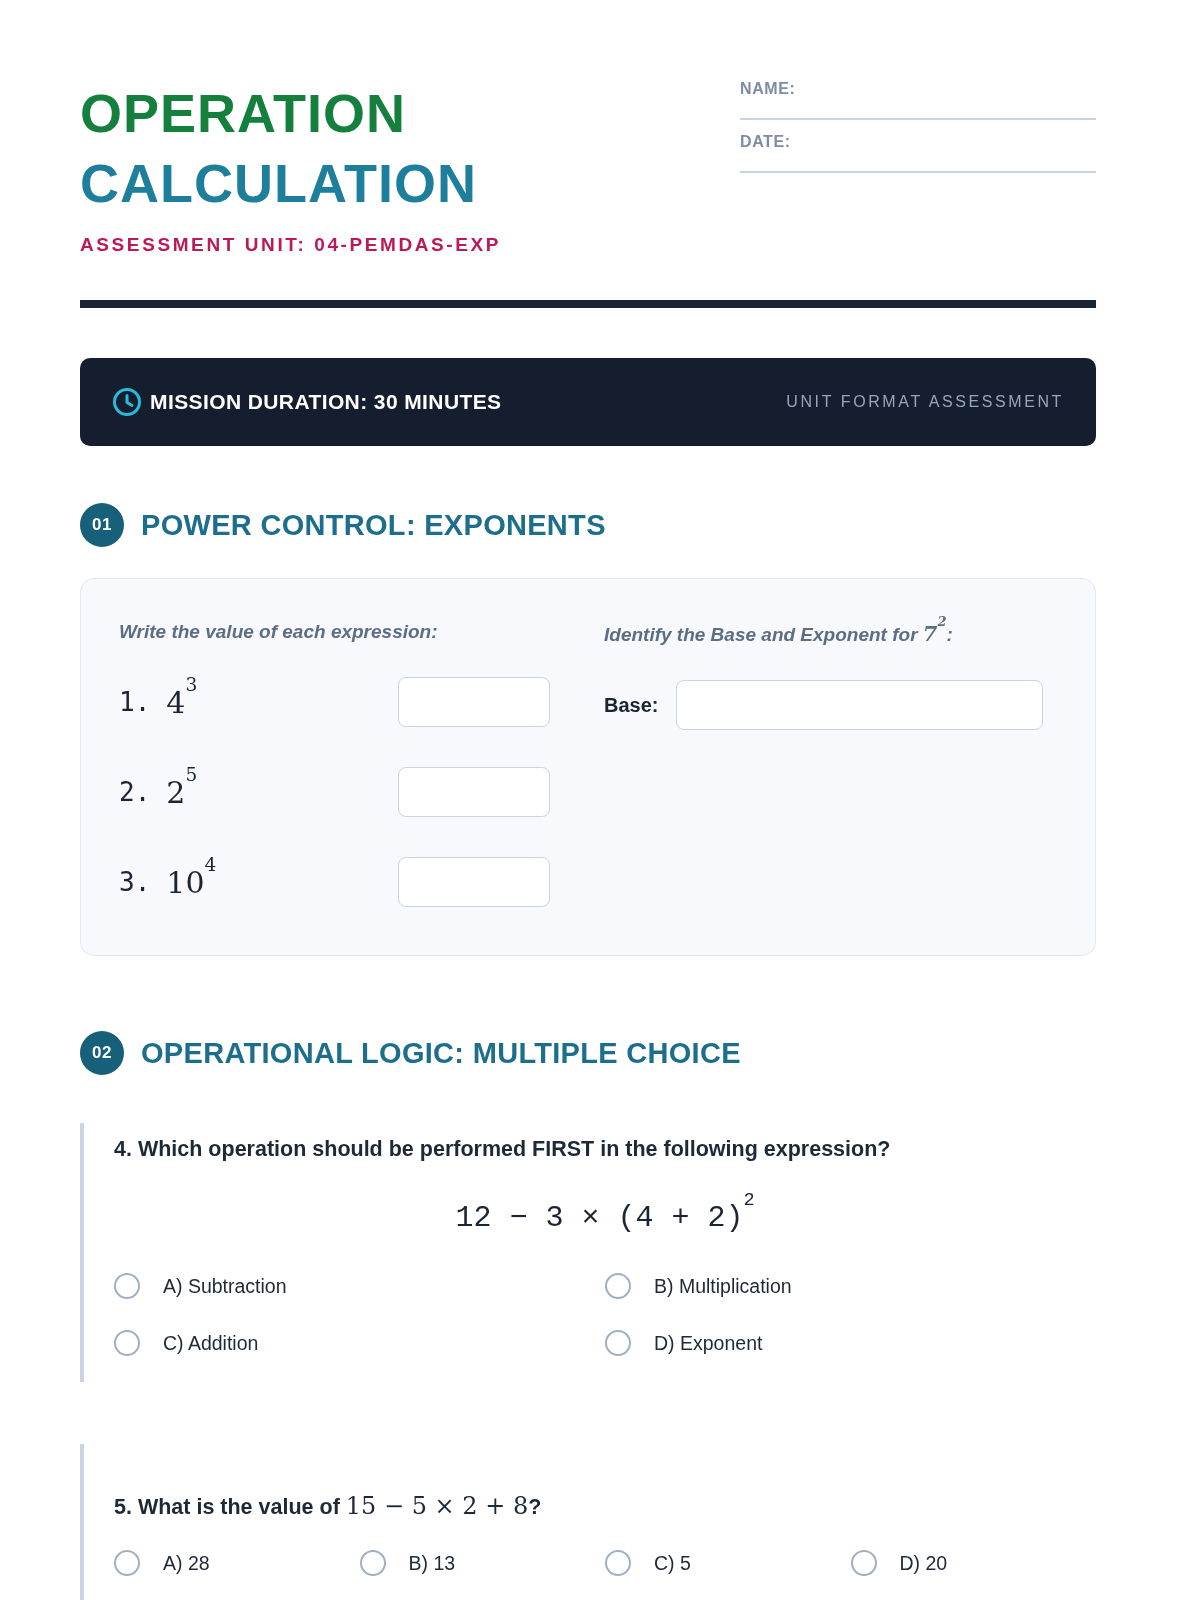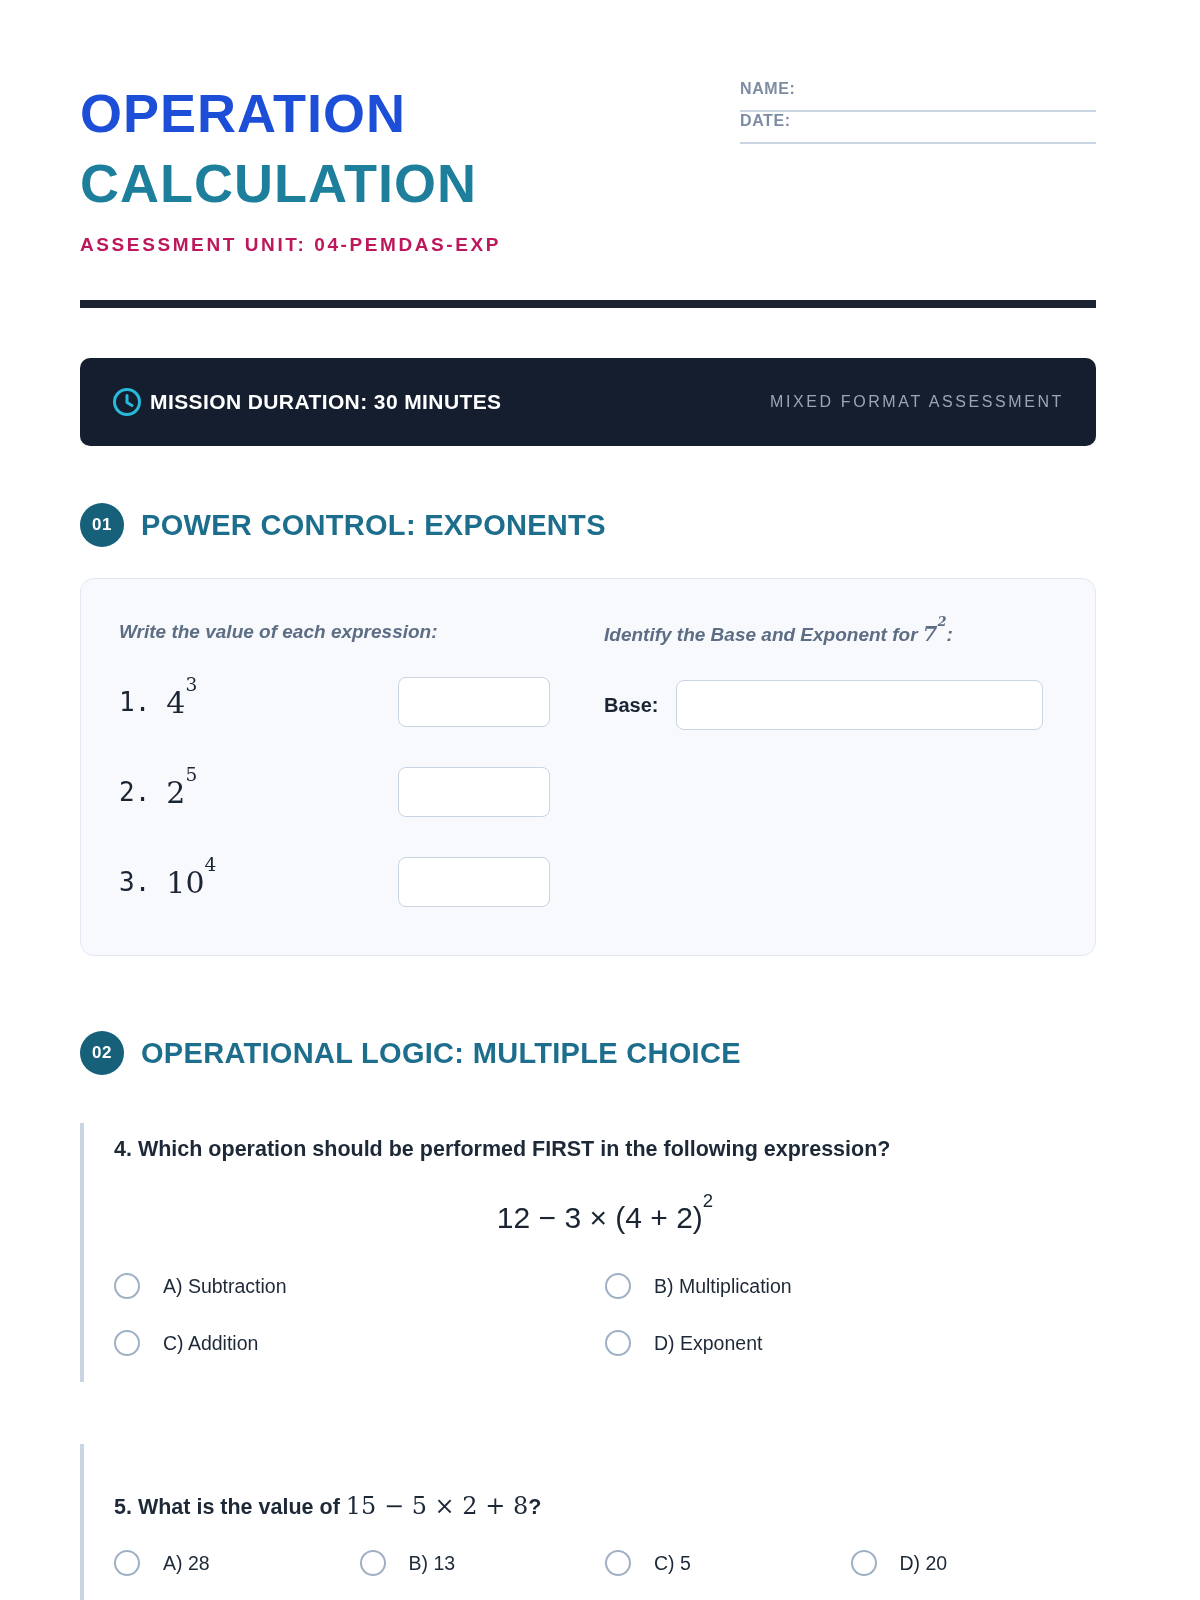--- a/index.html
+++ b/index.html
@@ -6,25 +6,25 @@
   html,body { background:#ffffff; }
   body {
     width:1200px; height:1600px; overflow:hidden;
     font-family:"Liberation Sans", sans-serif;
     color:#1e2938;
   }
   .page { width:1016px; margin-left:80px; padding-top:78px; }
 
   
   .header { display:flex; justify-content:space-between; }
-  .title-line1 { font-size:54px; font-weight:bold; letter-spacing:1px; line-height:70px; color:#1d4ed8; }
+  .title-line1 { font-size:54px; font-weight:bold; letter-spacing:1px; line-height:70px; color:#15803d; }
   .title-line2 { font-size:54px; font-weight:bold; letter-spacing:1px; line-height:70px; color:#1d7f9b; }
   .subtitle { margin-top:16px; font-size:19px; font-weight:bold; letter-spacing:2.6px; color:#be185d;text-align:center; }
   .namedate { width:356px; padding-top:2px; }
-  .nd-field { border-bottom:2px solid #c9d4e3; padding-bottom:12px; margin-bottom:0; }
+  .nd-field { border-bottom:2px solid #c9d4e3; padding-bottom:20px; margin-bottom:13px; }
   .nd-label { font-size:16px; font-weight:bold; letter-spacing:0.6px; color:#7e8ca2; }
   .nd-input { border:none; outline:none; background:transparent; width:250px; font-size:16px; color:#1a2433; }
 
   
   .divider { margin-top:44px; height:8px; background:#1a2433; }
 
   
   .banner {
     margin-top:50px; height:88px; background:#141e2e; border-radius:10px;
     display:flex; align-items:center; justify-content:space-between; padding:0 32px;
@@ -68,21 +68,21 @@
     font-size:20px; padding:0 12px; color:#1a2433; outline:none;
   }
 
   
   .question { border-left:4px solid #cbd5e1; padding-left:30px; }
   .q4 { margin-top:48px; padding-top:14px; padding-bottom:26px; }
   .q5 { margin-top:62px; padding-top:48px; padding-bottom:80px; }
   .q-text { font-size:21.5px; font-weight:bold; color:#1e2938; }
   .q-text .math-q { font-family:"DejaVu Serif", serif; font-weight:normal; font-size:24px; }
   .q-math {
-    text-align:center; font-family:Liberation Sans, sans-serif; font-size:30px;
+    text-align:center; font-family:Liberation Mono, monospace; font-size:30px;
     color:#1a2433; margin-top:38px;
   }
   .options-2 { display:grid; grid-template-columns:1fr 1fr; row-gap:31px; margin-top:38px; }
   .options-4 { display:grid; grid-template-columns:repeat(4,1fr); margin-top:30px; }
   .option { display:flex; align-items:center; gap:23px; font-size:19.5px; color:#1e2938; }
   .radio {
     width:26px; height:26px; border-radius:50%; background:#fff;
     border:2.5px solid #9fb0c4; flex-shrink:0; cursor:pointer;
   }
 </style>
@@ -114,21 +114,21 @@
   <div class="banner">
     <div class="banner-left">
       <span style="display:flex;">
         <svg width="30" height="30" viewBox="0 0 30 30">
           <circle cx="15" cy="15" r="12.5" fill="none" stroke="#29b9d9" stroke-width="3"></circle>
           <path d="M15 8.5 L15 15.5 L20 18.5" fill="none" stroke="#29b9d9" stroke-width="3" stroke-linecap="round" stroke-linejoin="round"></path>
         </svg>
       </span>
       <span class="banner-title">MISSION DURATION: 30 MINUTES</span>
     </div>
-    <div class="banner-right">MIXED FORMAT ASSESSMENT</div>
+    <div class="banner-right">UNIT FORMAT ASSESSMENT</div>
   </div>
 
   <div class="section-head sec1">
     <div class="badge">01</div>
     <div class="sec-title">POWER CONTROL: EXPONENTS</div>
   </div>
 
   <div class="panel">
     <div>
       <div class="instruction">Write the value of each expression:</div>

